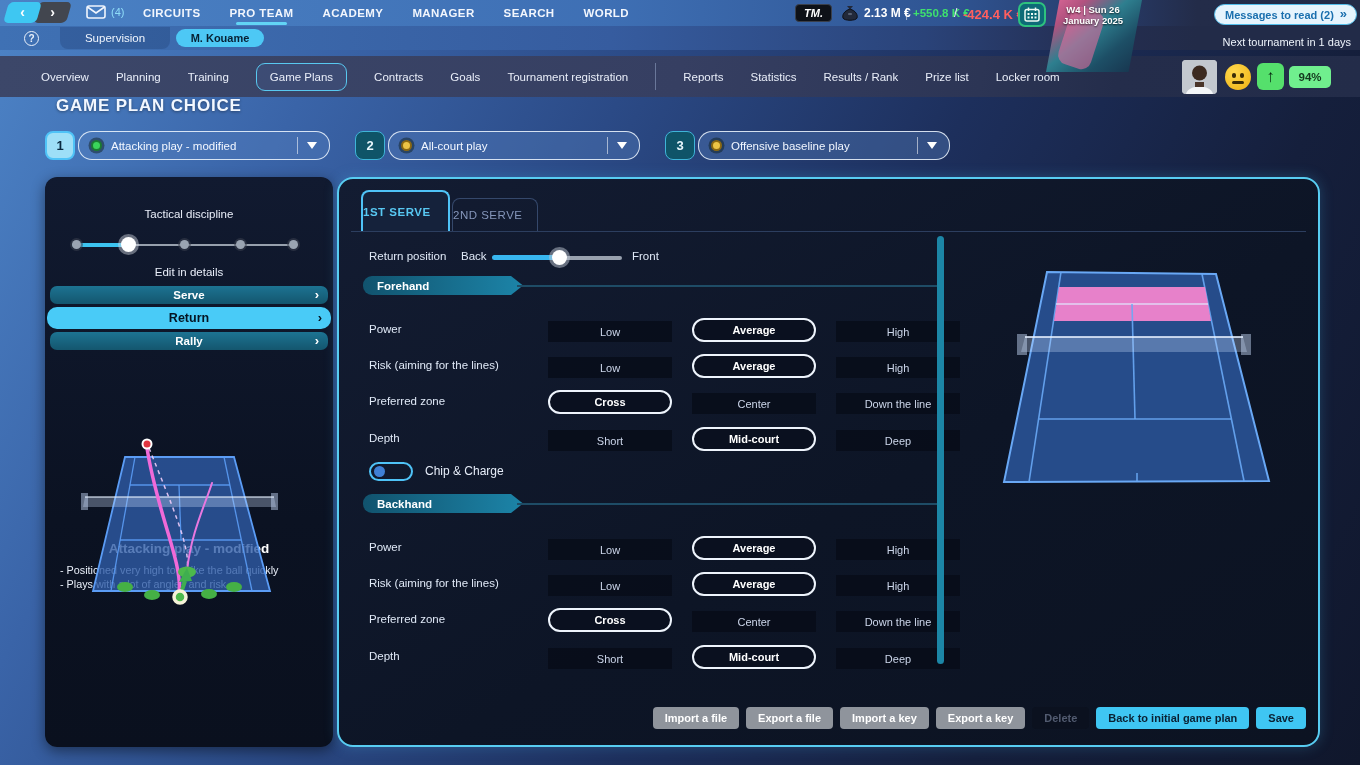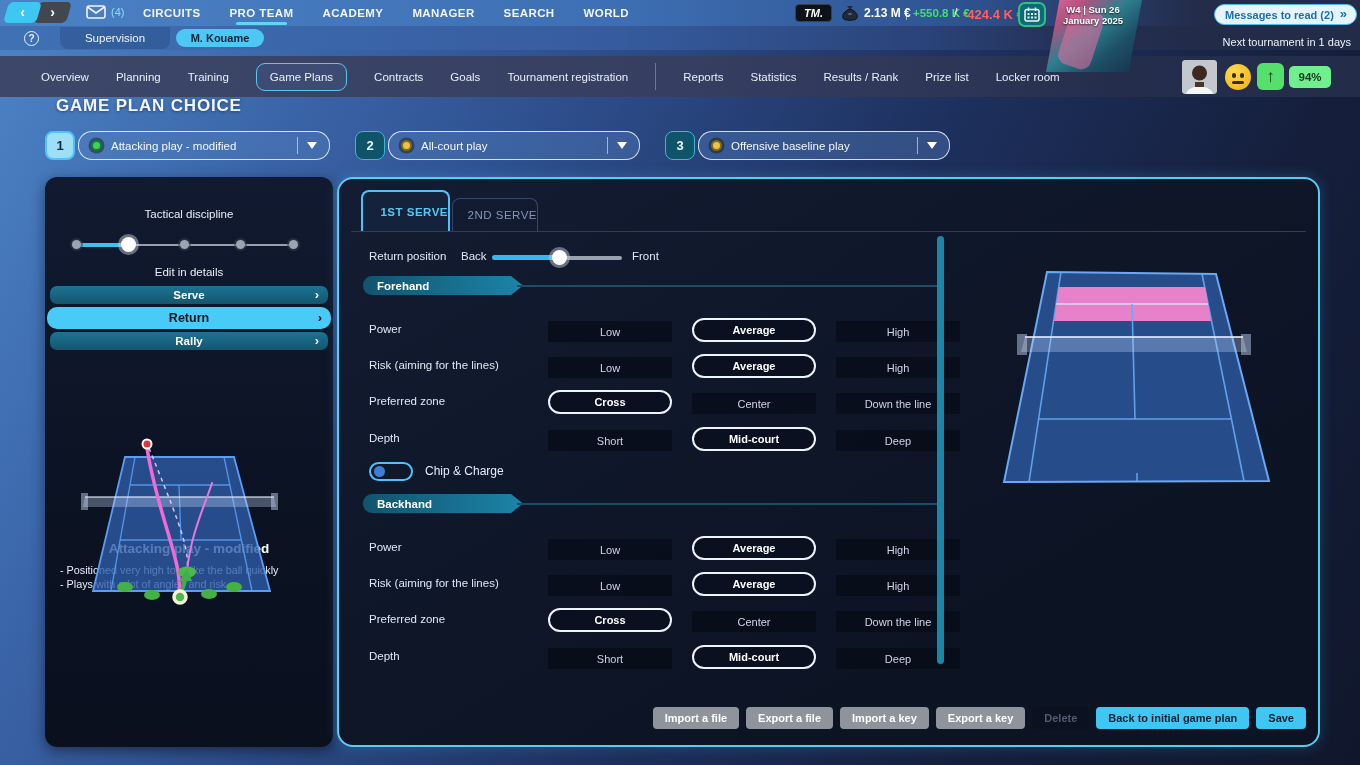--- a/index.html
+++ b/index.html
@@ -106,21 +106,21 @@
     background:linear-gradient(180deg,#1d7392,#14566e);color:#fff;font-weight:bold;font-size:11.5px;cursor:pointer;}
   .sbtn .chv{position:absolute;right:9px;top:50%;transform:translateY(-56%);font-size:13px;font-weight:bold;}
   .sbtn.active{left:2px;width:284px;height:22px;border-radius:10px;background:#49cbf7;color:#041422;font-size:12.5px;}
   .side .ptitle{position:absolute;top:364px;width:100%;text-align:center;color:#fff;font-weight:bold;font-size:13.5px;}
   .side .ppoint{position:absolute;left:15px;color:#e8eef8;font-size:10.8px;}
   .courtL{position:absolute;left:26px;top:246px;}
 
   
   .main{position:absolute;left:337px;top:177px;width:983px;height:570px;border:2px solid #58cdf2;border-radius:16px;
     background:linear-gradient(150deg,#131c32 0%,#0d1526 55%,#0c1322 100%);box-shadow:0 0 14px rgba(70,180,230,.25);}
-  .mtab{position:absolute;display:flex;align-items:center;justify-content:flex-end;font-weight:bold;letter-spacing:.5px;
+  .mtab{position:absolute;display:flex;align-items:center;justify-content:flex-start;font-weight:bold;letter-spacing:.5px;
     border-radius:8px 8px 0 0;cursor:pointer;}
   .mtab.t1{left:22px;top:11px;width:89px;height:41px;border:2px solid #4fc3f7;border-bottom:none;background:#15223b;color:#58c8f2;font-size:11.5px;z-index:2;}
   .mtab.t2{left:113px;top:19px;width:86px;height:33px;border:1.5px solid #35486b;border-bottom:none;color:#8596ba;font-size:11.5px;font-weight:normal;}
   .mline{position:absolute;left:12px;right:12px;top:52px;border-top:1.5px solid #2c3e5f;}
   .retrow{position:absolute;left:0;top:68px;width:620px;height:20px;padding-left:17px;}
   .retrow .rlabel{position:absolute;left:30px;top:3px;color:#dfe8f6;font-size:11.5px;}
   .retrow .back{position:absolute;left:122px;top:3px;color:#dfe8f6;font-size:11.5px;}
   .retrow .front{position:absolute;left:293px;top:3px;color:#dfe8f6;font-size:11.5px;}
   .slider2{position:absolute;left:153px;top:2px;width:130px;height:16px;}
   .slider2 .l{position:absolute;left:0;top:6px;width:68px;height:4.5px;border-radius:3px;background:#38b6ef;}

